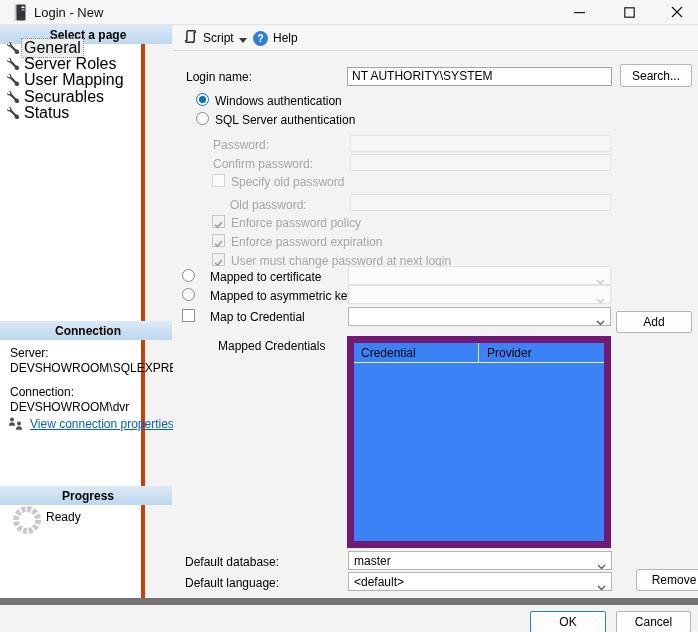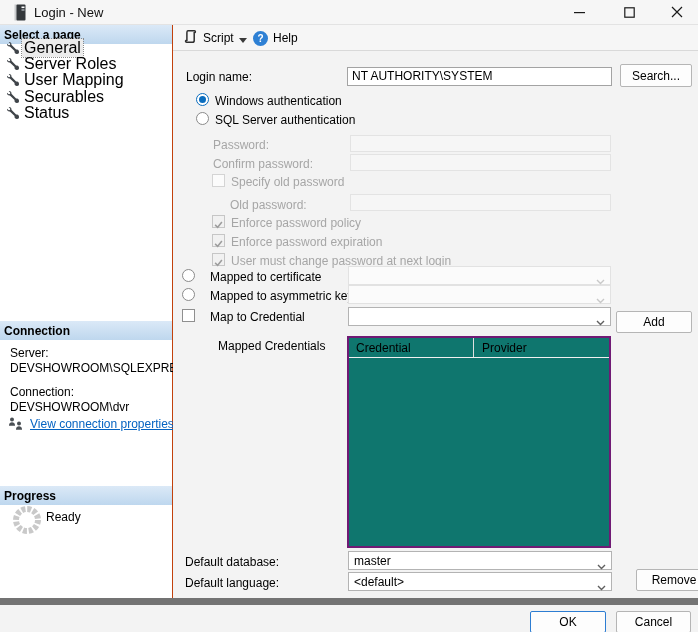--- a/index.html
+++ b/index.html
@@ -9,22 +9,22 @@
             box-shadow: inset 0 0 0 1px #d6d6d6; }
   .abs { position:absolute; }
 
   
   .titlebar { position:absolute; left:0; top:0; width:698px; height:25px; background:#f6f6f6;
               border-bottom:1px solid #e3e3e3; }
   .title-text { position:absolute; left:34px; top:5px; font-size:13px; color:#111; white-space:nowrap; }
   .win-btn { position:absolute; top:0; width:30px; height:24px; display:flex; align-items:center; justify-content:center; }
 
   
-  .sidebar { position:absolute; left:0; top:25px; width:173px; height:573px; background:#ffffff;
-             border-right:1px solid #c2410c; }
+  .sidebar { position:absolute; left:0; top:25px; width:145px; height:573px; background:#ffffff;
+             border-right:4px solid #c2410c;text-align:center; }
   .panel-hdr { position:absolute; left:0; width:172px; height:19px;
                background:linear-gradient(#dbe9f7,#bed7ee);
                font-size:12px; font-weight:bold; color:#000; padding:3px 0 0 4px; }
   .page-item { position:absolute; left:0; width:172px; height:16px; cursor:default; }
   .page-item .wrench { position:absolute; left:7px; top:2px; }
   .page-item .pi-label { position:absolute; left:24px; top:1px; font-size:16px; color:#000; white-space:nowrap; }
   .pi-label.selected { background:#ececec; outline:1px dotted #8a8a8a; padding:0 2px; left:22px; }
   .side-lbl { position:absolute; left:10px; font-size:12px; color:#000; white-space:nowrap; }
   .link { position:absolute; left:30px; font-size:12px; color:#0563c1; text-decoration:underline; white-space:nowrap; cursor:pointer; }
 
@@ -54,21 +54,21 @@
   .btn-ok { border-color:#2d7dd2; }
 
   .radio { position:absolute; width:13px; height:13px; border-radius:50%; background:#fff; border:1px solid #8a8a8a; }
   .radio.checked { border-color:#0b6dbe; }
   .radio.checked::after { content:""; position:absolute; left:2px; top:2px; width:7px; height:7px;
                           border-radius:50%; background:#0b6dbe; }
   .cb { position:absolute; width:13px; height:13px; background:#fff; border:1px solid #8f8f8f; }
   .cb-dis { background:#fbfbfb; border:1px solid #d4d4d4; }
   .cb-dis-checked { background:#f1f1f1; border:1px solid #c6c6c6; }
 
-  .table { position:absolute; background:#0f766e; border:2px solid #701a75; }
+  .table { position:absolute; background:#3b82f6; border:7px solid #701a75; }
   .th { position:absolute; top:0; font-size:12px; color:#000; padding:3px 0 0 7px; height:19px; }
   .th-divider { position:absolute; top:0; width:1px; height:19px; background:#e0e0e0; }
   .th-underline { position:absolute; top:19px; left:0; right:0; height:1px; background:#f0f0f0; }
 
   
   .footer { position:absolute; left:0; top:598px; width:698px; height:34px; background:#f3f3f3;
             border-top:7px solid #737373; }
 </style>
 </head>
 <body>

